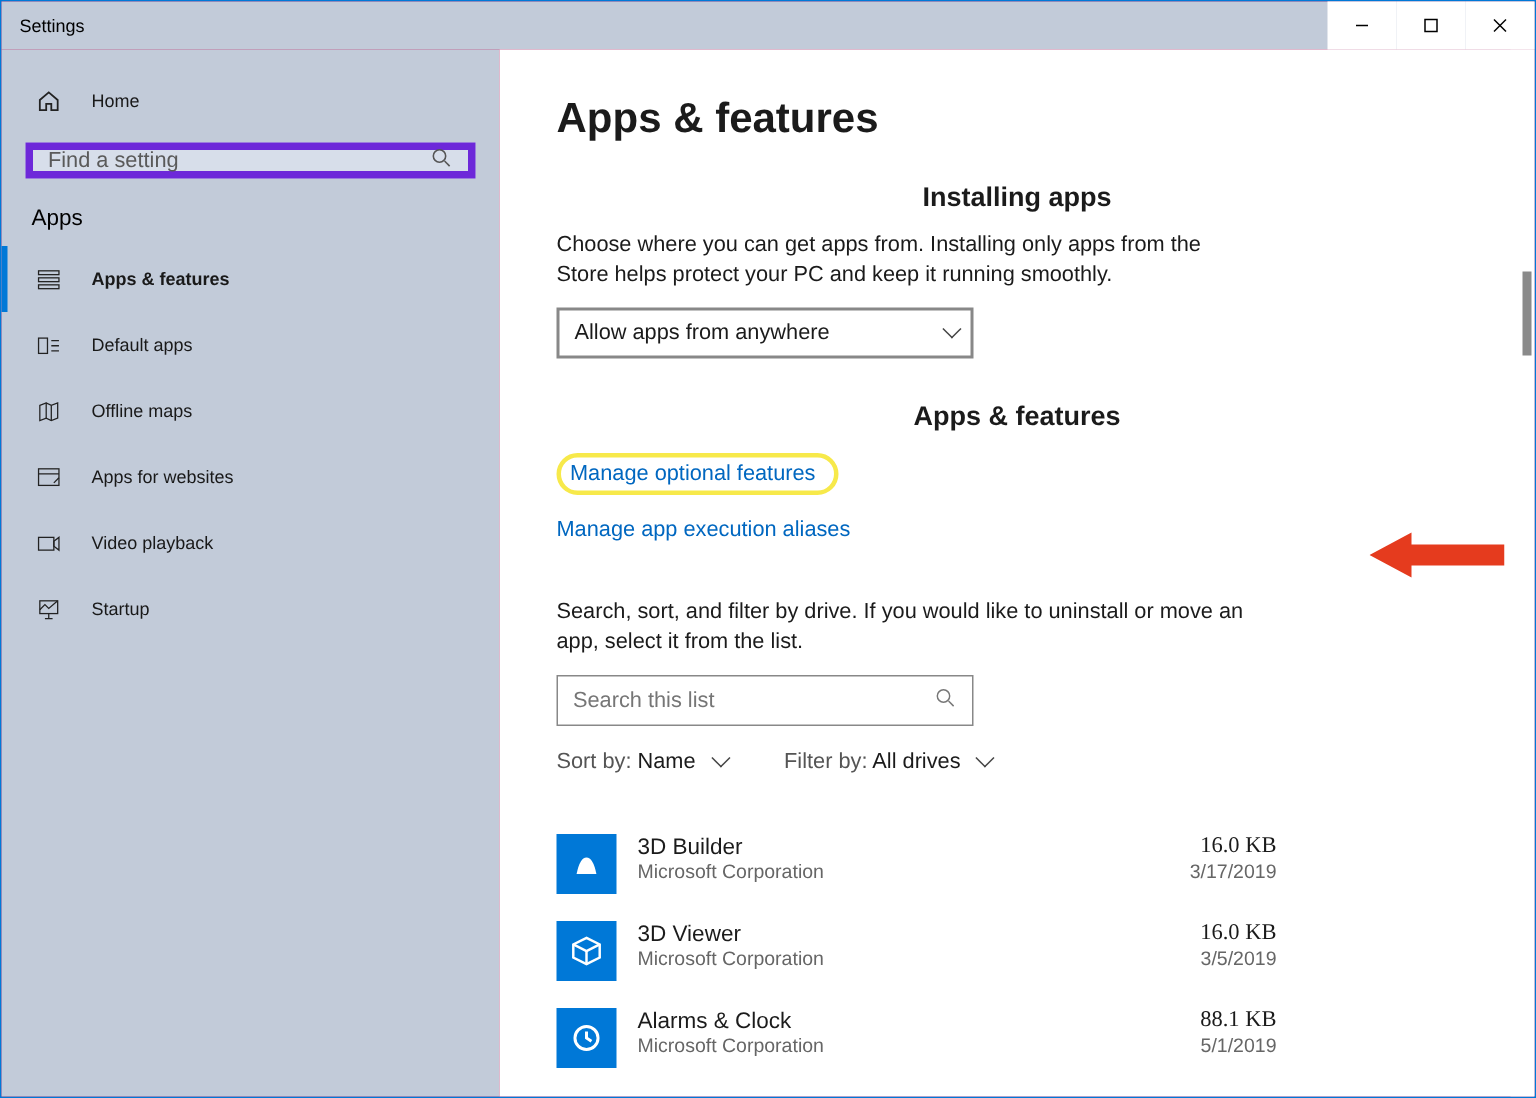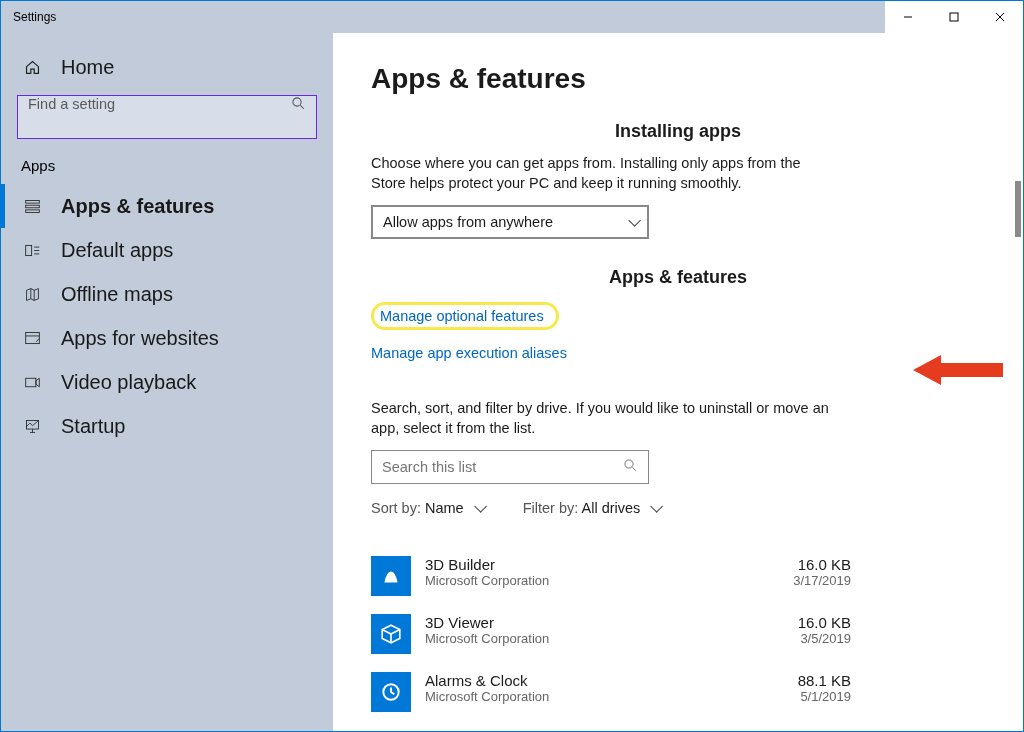--- a/index.html
+++ b/index.html
@@ -17,29 +17,29 @@
     width: 46px; height: 32px; display: flex; align-items: center; justify-content: center;
     background: #fff; color: #000; font-size: 10px; font-family: "Segoe UI", Arial;
   }
   .body { flex: 1; display: flex; min-height: 0; }
   .sidebar {
     width: 332px; background: #c2cbd9; padding: 12px 0 0 0;
     display: flex; flex-direction: column; gap: 0;
   }
   .home-row, .nav-item {
     display: flex; align-items: center; gap: 20px; height: 44px;
-    padding: 0 16px 0 22px; font-size: 20px; color: #191919; cursor: default;
+    padding: 0 16px 0 22px; font-size: 12px; color: #191919; cursor: default;
   }
   .nav-item { margin-left: 0; }
   .nav-item .icon, .home-row .icon { width: 18px; display:flex; align-items:center; justify-content:center; }
   .nav-item.active { border-left: 4px solid #0078d7; padding-left: 18px; background: rgba(255,255,255,0.0);}
   .nav-item.active .label, .category-header { font-weight: 600; }
   .searchbox {
-    margin: 6px 16px 14px 16px; height: 44px; border: 1px solid #6d28d9;
-    background: #d7deea; display: flex; justify-content: space-between;
+    margin: 6px 16px 14px 16px; height: 24px; border: 5px solid #6d28d9;
+    background: #d7deea; display: flex; align-items: center; justify-content: space-between;
     padding: 0 10px; font-size: 14.5px; color: #5a5a5a;
   }
   .category-header { padding: 4px 16px 10px 20px; font-size: 15px; font-weight: 400; color: #000; }
   .main {
     flex: 1; background: #fff; position: relative; overflow: hidden;
   }
   .main-inner { position:absolute; inset:0; padding: 30px 38px 0 38px; overflow-y: hidden; }
   .scrollbar {
     position: absolute; right: 0; top: 0; bottom: 0; width: 16px; background: #fff;
   }
@@ -69,21 +69,21 @@
     justify-content: space-between; padding: 0 10px; color:#767676; font-size:14.5px; margin: 10px 0 16px 0;
   }
   .sort-row { display:flex; gap: 40px; font-size: 14.5px; color:#1b1b1b; margin-bottom: 34px;}
   .sort-row .lbl { color:#555; }
   .app-row { display:flex; align-items:flex-start; gap: 14px; padding: 6px 0 12px 0; width: 480px;}
   .app-icon { width:40px; height:40px; background:#0078d7; display:flex; align-items:center; justify-content:center; }
   .app-text { flex:1; }
   .app-name { font-size: 15px; color:#1b1b1b; }
   .app-pub  { font-size: 13px; color:#666; }
   .app-meta { text-align: right; }
-  .app-size { font-size: 15px; color:#1b1b1b; }
+  .app-size { font-size: 15px; color:#1b1b1b;font-family:Liberation Serif, serif; }
   .app-date { font-size: 13px; color:#666; }
   .chev::after { content:""; display:inline-block; width:8px;height:8px;border-right:1.5px solid #444;border-bottom:1.5px solid #444; transform:rotate(45deg) translateY(-3px); margin-left:6px;}
 </style>
 </head>
 <body>
 
 <div class="window">
   <div class="titlebar">
     <span>Settings</span>
     <div class="titlebar-controls">

